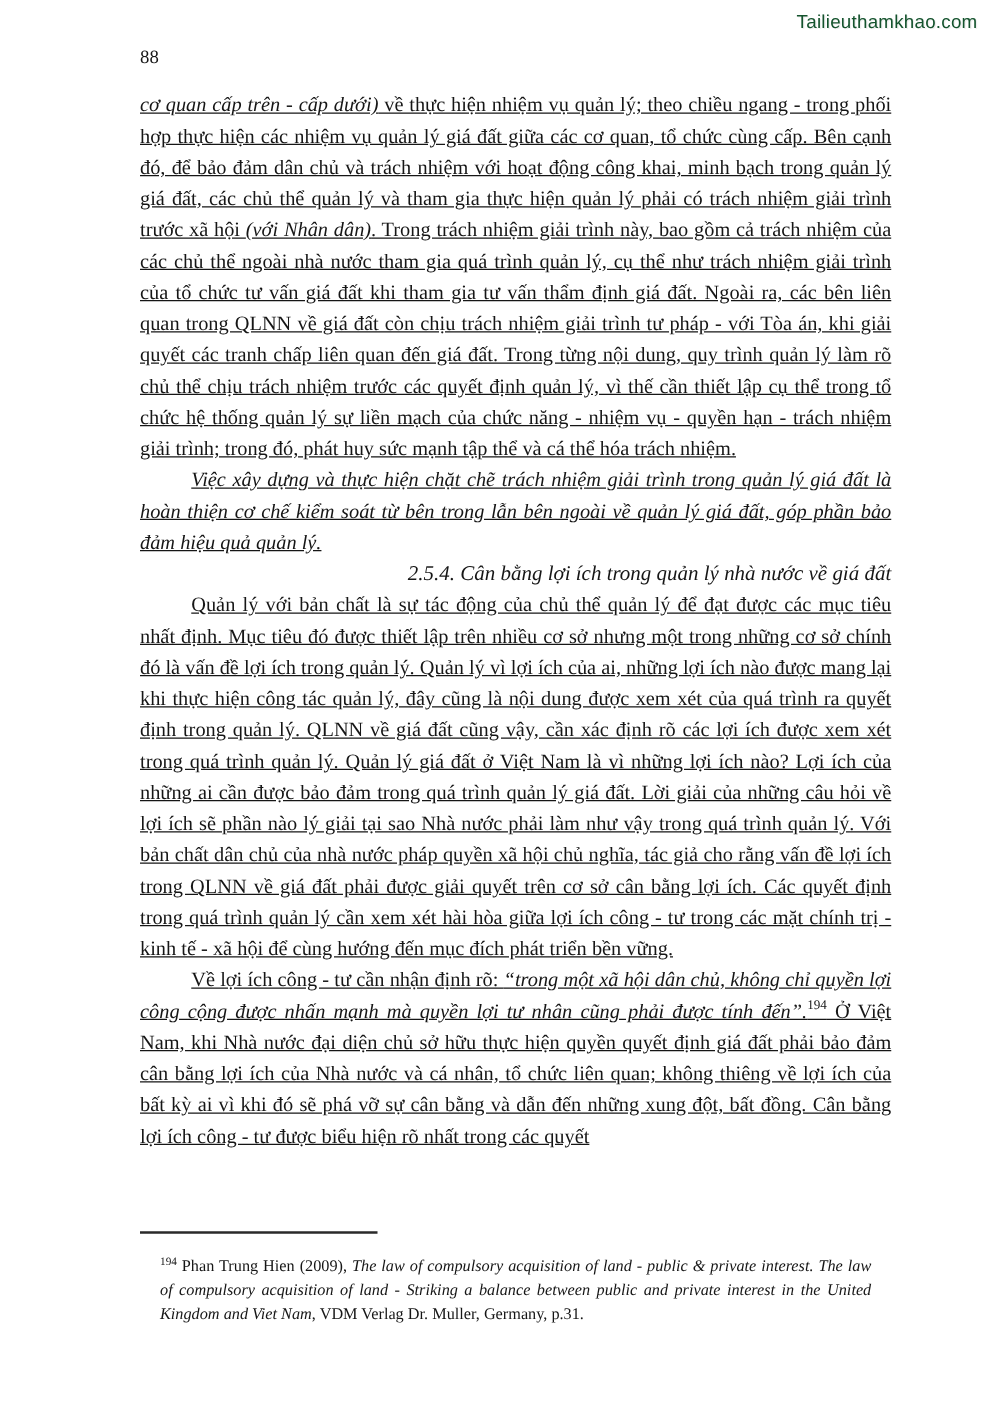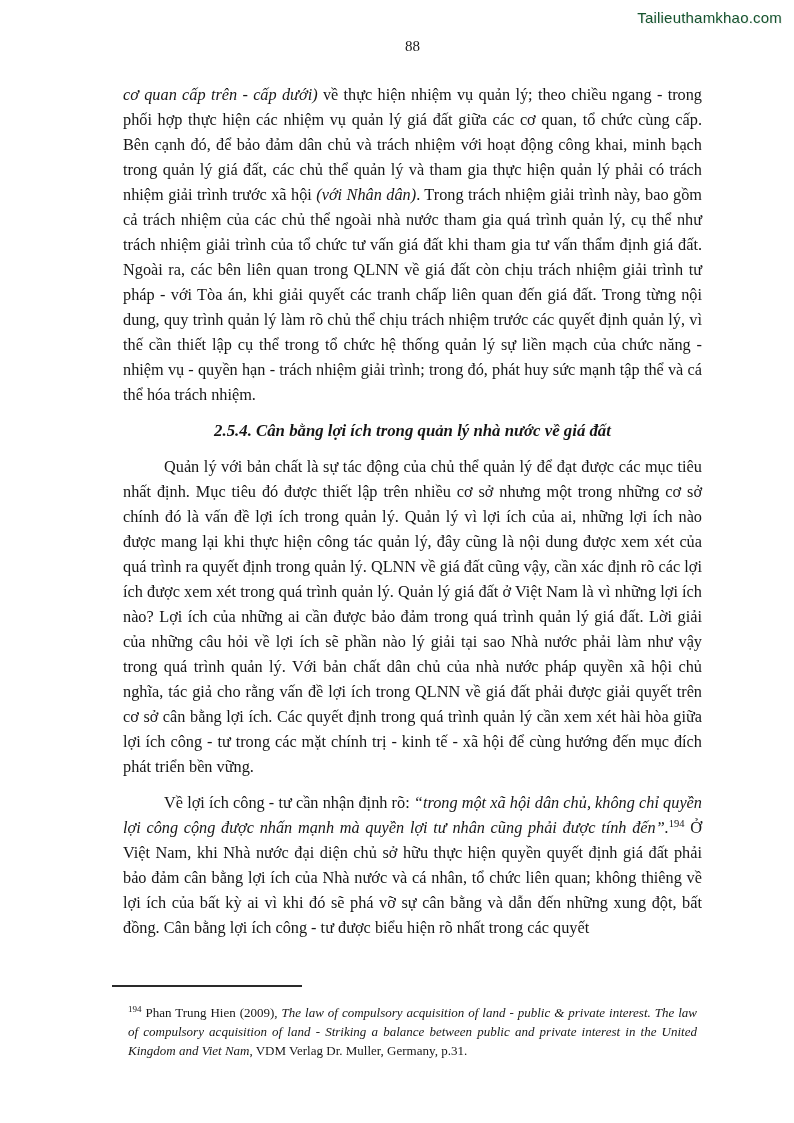--- a/index.html
+++ b/index.html
@@ -23,45 +23,46 @@
     font-size: 15px;
     color: #14532d;
     text-shadow: 1px 1px 0 #efefef;
     letter-spacing: 0.2px;
   }
   .page-number {
     position: absolute;
     top: 38px;
     left: 112px;
     width: 601px;
-    text-align: center;
+    text-align: left;
     font-size: 15px;
   }
   .text-block {
     position: absolute;
     top: 71px;
     left: 112px;
     width: 601px;
     font-size: 16.3px;
     line-height: 25px;
     text-align: justify;
   }
   .para {
-    margin: 11px;
+    margin: 0;
     padding: 0;
+    text-decoration: underline;
   }
   .para.indent { text-indent: 41px; }
   .italic { font-style: italic; }
   .heading {
     margin: 0;
-    font-weight: bold;
+    font-weight: normal;
     font-style: italic;
     font-size: 16.8px;
     line-height: 25px;
-    text-align: center;
+    text-align: right;
   }
   sup {
     font-size: 10.5px;
     line-height: 0;
     vertical-align: super;
   }
   .footnote-area {
     position: absolute;
     top: 985px;
     left: 112px;
@@ -84,20 +85,21 @@
 <body>
 
 <div class="watermark">Tailieuthamkhao.com</div>
 
 <div class="page-number">88</div>
 
 <div class="text-block">
 
   <p class="para"><span class="italic">cơ quan cấp trên - cấp dưới)</span><span> về thực hiện nhiệm vụ quản lý; theo chiều ngang - trong phối hợp thực hiện các nhiệm vụ quản lý giá đất giữa các cơ quan, tổ chức cùng cấp. Bên cạnh đó, để bảo đảm dân chủ và trách nhiệm với hoạt động công khai, minh bạch trong quản lý giá đất, các chủ thể quản lý và tham gia thực hiện quản lý phải có trách nhiệm giải trình trước xã hội </span><span class="italic">(với Nhân dân)</span><span>. Trong trách nhiệm giải trình này, bao gồm cả trách nhiệm của các chủ thể ngoài nhà nước tham gia quá trình quản lý, cụ thể như trách nhiệm giải trình của tổ chức tư vấn giá đất khi tham gia tư vấn thẩm định giá đất. Ngoài ra, các bên liên quan trong QLNN về giá đất còn chịu trách nhiệm giải trình tư pháp - với Tòa án, khi giải quyết các tranh chấp liên quan đến giá đất. Trong từng nội dung, quy trình quản lý làm rõ chủ thể chịu trách nhiệm trước các quyết định quản lý, vì thế cần thiết lập cụ thể trong tổ chức hệ thống quản lý sự liền mạch của chức năng - nhiệm vụ - quyền hạn - trách nhiệm giải trình; trong đó, phát huy sức mạnh tập thể và cá thể hóa trách nhiệm.</span></p>
 
+  <p class="para indent italic">Việc xây dựng và thực hiện chặt chẽ trách nhiệm giải trình trong quản lý giá đất là hoàn thiện cơ chế kiểm soát từ bên trong lẫn bên ngoài về quản lý giá đất, góp phần bảo đảm hiệu quả quản lý.</p>
 
   <h3 class="heading">2.5.4. Cân bằng lợi ích trong quản lý nhà nước về giá đất</h3>
 
   <p class="para indent">Quản lý với bản chất là sự tác động của chủ thể quản lý để đạt được các mục tiêu nhất định. Mục tiêu đó được thiết lập trên nhiều cơ sở nhưng một trong những cơ sở chính đó là vấn đề lợi ích trong quản lý. Quản lý vì lợi ích của ai, những lợi ích nào được mang lại khi thực hiện công tác quản lý, đây cũng là nội dung được xem xét của quá trình ra quyết định trong quản lý. QLNN về giá đất cũng vậy, cần xác định rõ các lợi ích được xem xét trong quá trình quản lý. Quản lý giá đất ở Việt Nam là vì những lợi ích nào? Lợi ích của những ai cần được bảo đảm trong quá trình quản lý giá đất. Lời giải của những câu hỏi về lợi ích sẽ phần nào lý giải tại sao Nhà nước phải làm như vậy trong quá trình quản lý. Với bản chất dân chủ của nhà nước pháp quyền xã hội chủ nghĩa, tác giả cho rằng vấn đề lợi ích trong QLNN về giá đất phải được giải quyết trên cơ sở cân bằng lợi ích. Các quyết định trong quá trình quản lý cần xem xét hài hòa giữa lợi ích công - tư trong các mặt chính trị - kinh tế - xã hội để cùng hướng đến mục đích phát triển bền vững.</p>
 
   <p class="para indent"><span>Về lợi ích công - tư cần nhận định rõ: </span><span class="italic">“trong một xã hội dân chủ, không chỉ quyền lợi công cộng được nhấn mạnh mà quyền lợi tư nhân cũng phải được tính đến”.</span><sup>194</sup><span> Ở Việt Nam, khi Nhà nước đại diện chủ sở hữu thực hiện quyền quyết định giá đất phải bảo đảm cân bằng lợi ích của Nhà nước và cá nhân, tổ chức liên quan; không thiêng về lợi ích của bất kỳ ai vì khi đó sẽ phá vỡ sự cân bằng và dẫn đến những xung đột, bất đồng. Cân bằng lợi ích công - tư được biểu hiện rõ nhất trong các quyết</span></p>
 
 </div>
 
 <div class="footnote-area">

